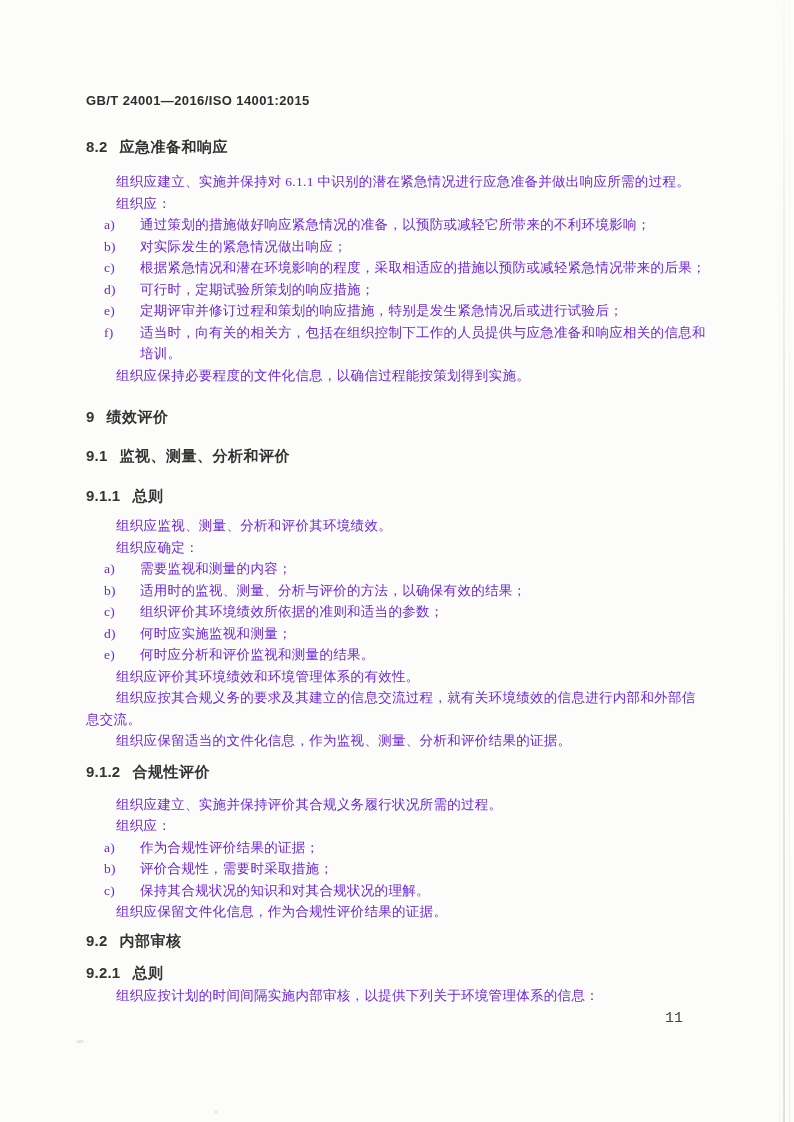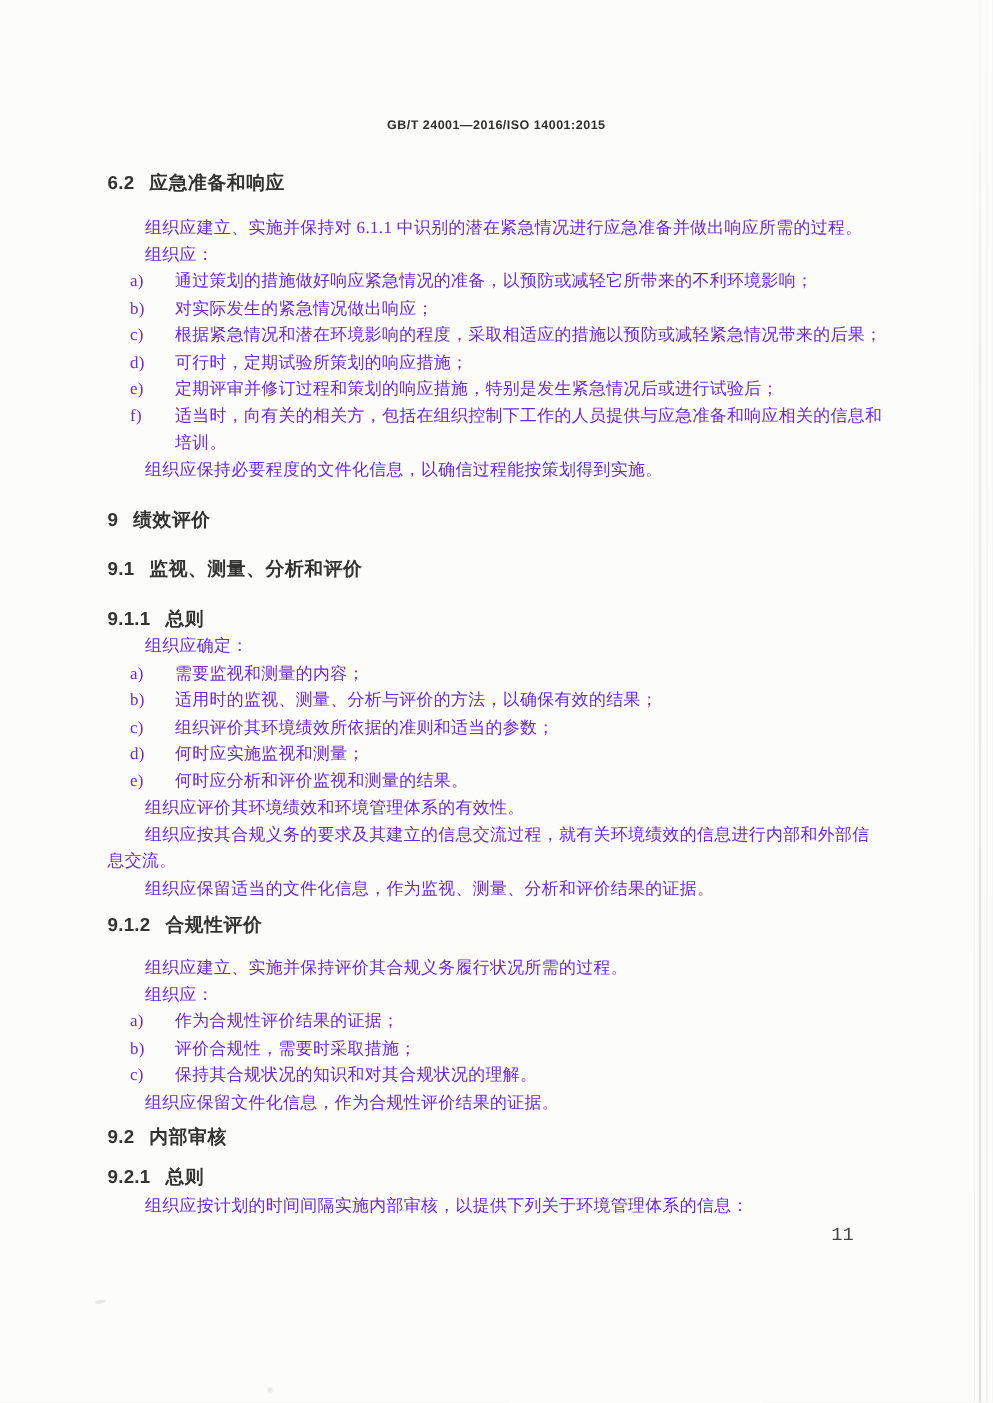--- a/index.html
+++ b/index.html
@@ -14,24 +14,24 @@
   }
   .content{
     position:absolute;
     left:86px;top:0;
     width:622px;
     padding-top:92px;
   }
   .doc-header{
     font-family:"Liberation Sans", sans-serif;
     font-weight:bold;
-    font-size:10px;
+    font-size:13px;
     line-height:18px;
     letter-spacing:0.4px;
-    text-align:center;
+    text-align:left;
     color:#2e2e2e;
   }
   .heading{
     font-family:"Liberation Sans", sans-serif;
     font-weight:bold;
     font-size:15px;
     line-height:20px;
     color:#333;
     letter-spacing:0.5px;
   }
@@ -80,21 +80,21 @@
 </head>
 <body>
 
 <div class="page">
 
   <div class="content">
 
     <div class="doc-header">GB/T 24001—2016/ISO 14001:2015</div>
 
     <div class="heading" id="h82">
-      <span class="num">6.2</span><span>应急准备和响应</span>
+      <span class="num">8.2</span><span>应急准备和响应</span>
     </div>
     <p class="body indent" id="p82-1">组织应建立、实施并保持对 6.1.1 中识别的潜在紧急情况进行应急准备并做出响应所需的过程。</p>
     <p class="body indent">组织应：</p>
     <div class="li">
       <span class="lbl">a)</span>
       <span>通过策划的措施做好响应紧急情况的准备，以预防或减轻它所带来的不利环境影响；</span>
     </div>
     <div class="li">
       <span class="lbl">b)</span>
       <span>对实际发生的紧急情况做出响应；</span>
@@ -121,20 +121,21 @@
       <span class="num">9</span><span>绩效评价</span>
     </div>
 
     <div class="heading" id="h91">
       <span class="num">9.1</span><span>监视、测量、分析和评价</span>
     </div>
 
     <div class="heading" id="h911">
       <span class="num">9.1.1</span><span>总则</span>
     </div>
+    <p class="body indent" id="p911-1">组织应监视、测量、分析和评价其环境绩效。</p>
     <p class="body indent">组织应确定：</p>
     <div class="li">
       <span class="lbl">a)</span>
       <span>需要监视和测量的内容；</span>
     </div>
     <div class="li">
       <span class="lbl">b)</span>
       <span>适用时的监视、测量、分析与评价的方法，以确保有效的结果；</span>
     </div>
     <div class="li">

